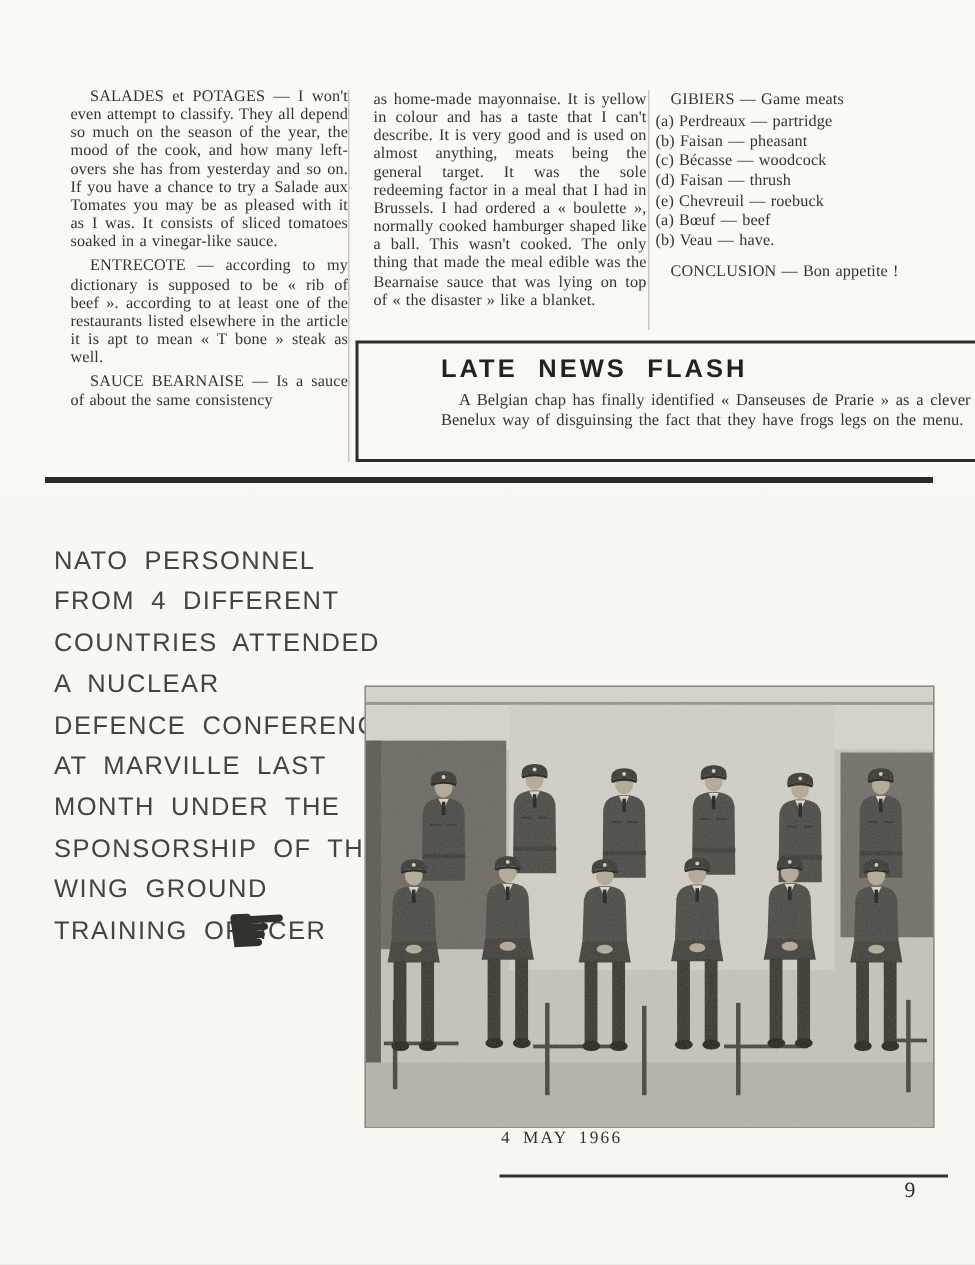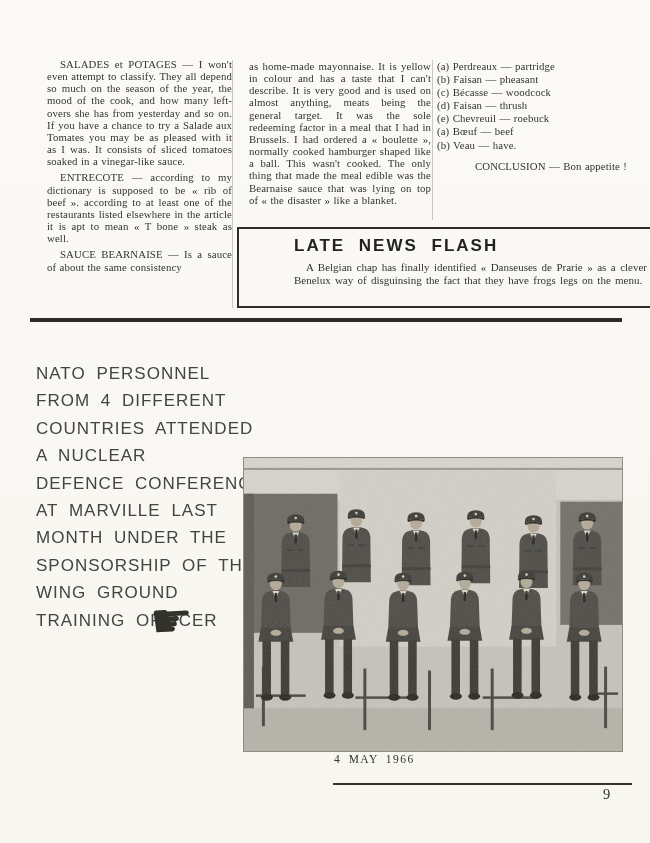--- a/index.html
+++ b/index.html
@@ -12,21 +12,21 @@
   
   .col { position:absolute; font-size:10.8px; line-height:12.15px; text-align:justify;
          letter-spacing:0.1px; word-spacing:0.6px; color:#35342e; }
   .col p { margin:0 0 4px 12px; text-indent:13px; }
   .col-1 { left:35px;  top:58px; width:197px; }
   .col-2 { left:237px; top:60px; width:194px; }
   .col-3 { left:437px; top:60px; width:190px; text-align:left; }
   .col-3 .list-head { text-indent:10px; margin:0 0 3px 0; }
   .col-3 .list-line { line-height:13.1px; }
   .col-3 .langue { text-indent:10px; margin:6px 0 3px 0; }
-  .col-3 .conclusion { text-indent:10px; margin:8px 0 0 0;text-align:right; }
+  .col-3 .conclusion { text-indent:10px; margin:8px 0 0 0; }
 
   .vrule { position:absolute; width:1px; background:#c9c6be; }
   .vrule-1 { left:232px; top:60px; height:248px; }
   .vrule-2 { left:432px; top:60px; height:160px; }
 
   
   .newsbox { position:absolute; left:237px; top:227px; width:379px; height:77px;
              border:2px solid #2e2d28; background:transparent;padding-left:42px; }
   .newsbox h2 { margin:7px 0 0 13px; font-family:"Liberation Sans", sans-serif;
                 font-size:17px; font-weight:700; letter-spacing:2px; word-spacing:7px;
@@ -67,20 +67,21 @@
     <p>SALADES et POTAGES — I won't even attempt to classify. They all depend so much on the season of the year, the mood of the cook, and how many left-overs she has from yesterday and so on. If you have a chance to try a Salade aux Tomates you may be as pleased with it as I was. It consists of sliced tomatoes soaked in a vinegar-like sauce.</p>
     <p>ENTRECOTE — according to my dictionary is supposed to be « rib of beef ». according to at least one of the restaurants listed elsewhere in the article it is apt to mean « T bone » steak as well.</p>
     <p>SAUCE BEARNAISE — Is a sauce of about the same consistency</p>
   </section>
 
   <section class="col col-2">
     <p style="text-indent:0;">as home-made mayonnaise. It is yellow in colour and has a taste that I can't describe. It is very good and is used on almost anything, meats being the general target. It was the sole redeeming factor in a meal that I had in Brussels. I had ordered a « boulette », normally cooked hamburger shaped like a ball. This wasn't cooked. The only thing that made the meal edible was the Bearnaise sauce that was lying on top of « the disaster » like a blanket.</p>
   </section>
 
   <section class="col col-3">
+    <p class="list-head">GIBIERS — Game meats</p>
     <div class="list-line">(a) Perdreaux — partridge</div>
     <div class="list-line">(b) Faisan — pheasant</div>
     <div class="list-line">(c) Bécasse — woodcock</div>
     <div class="list-line">(d) Faisan — thrush</div>
     <div class="list-line">(e) Chevreuil — roebuck</div>
     <div class="list-line">(a) Bœuf — beef</div>
     <div class="list-line">(b) Veau — have.</div>
     <p class="conclusion">CONCLUSION — Bon appetite !</p>
   </section>
 

